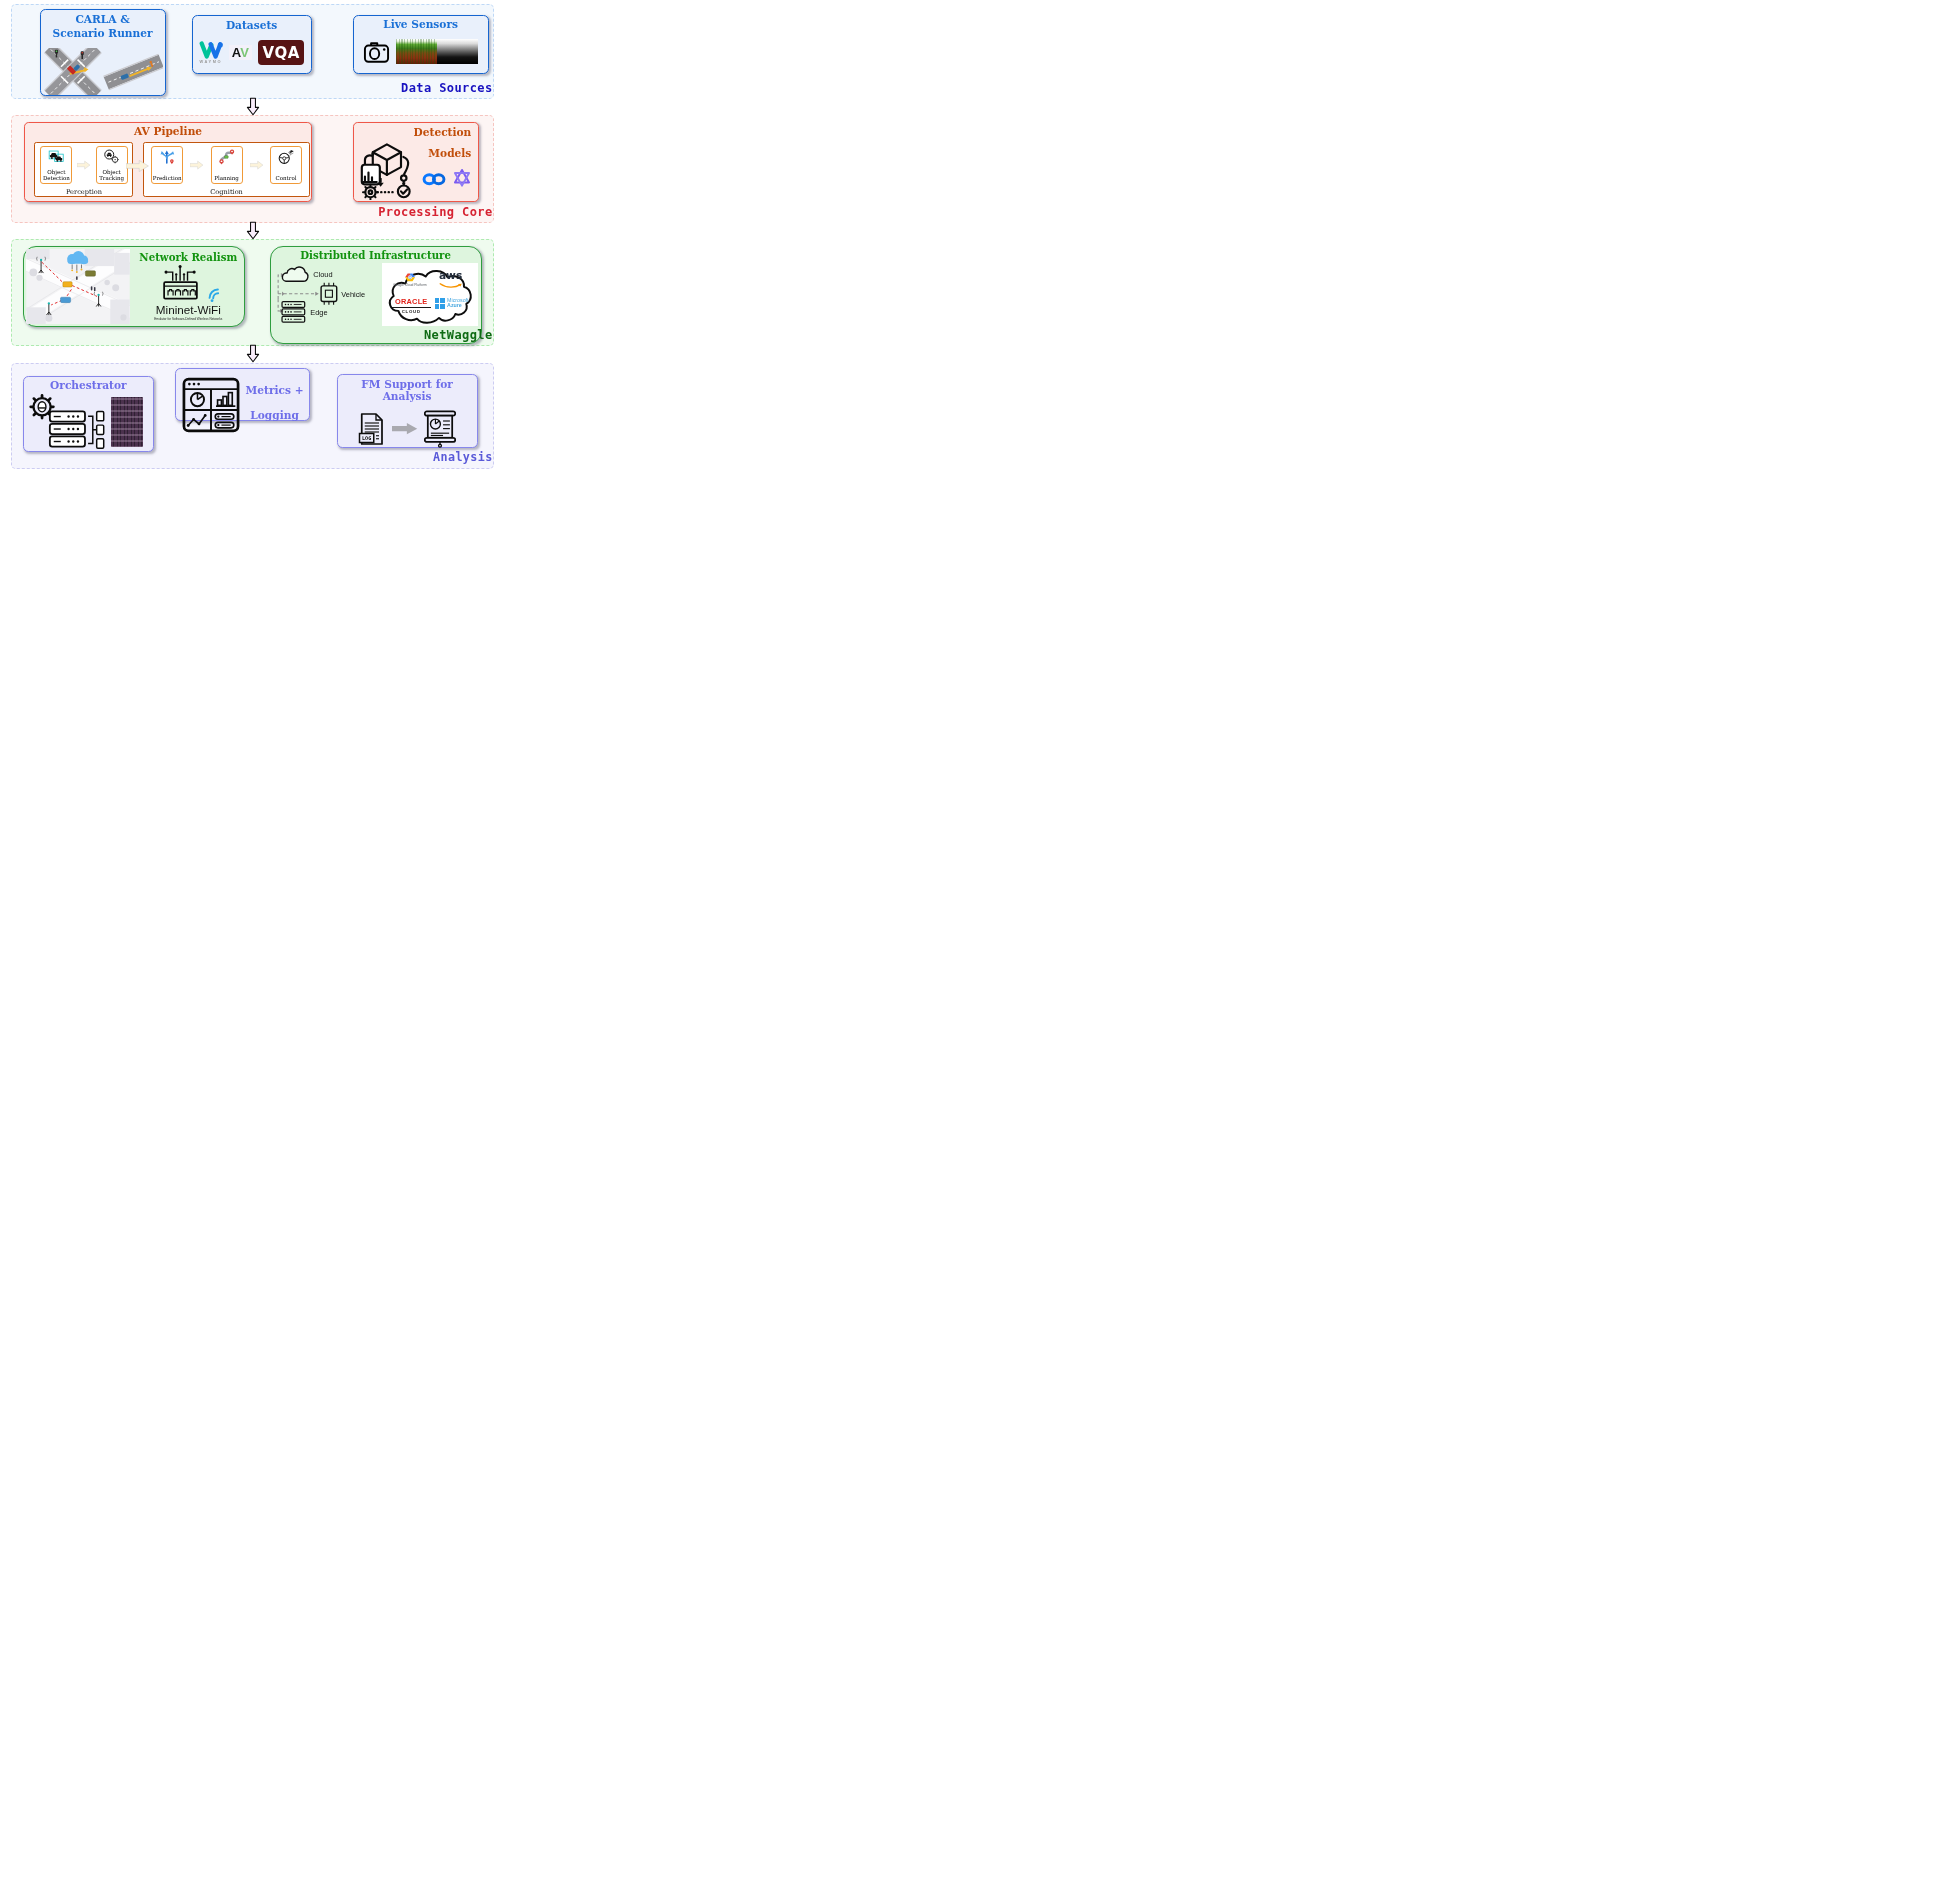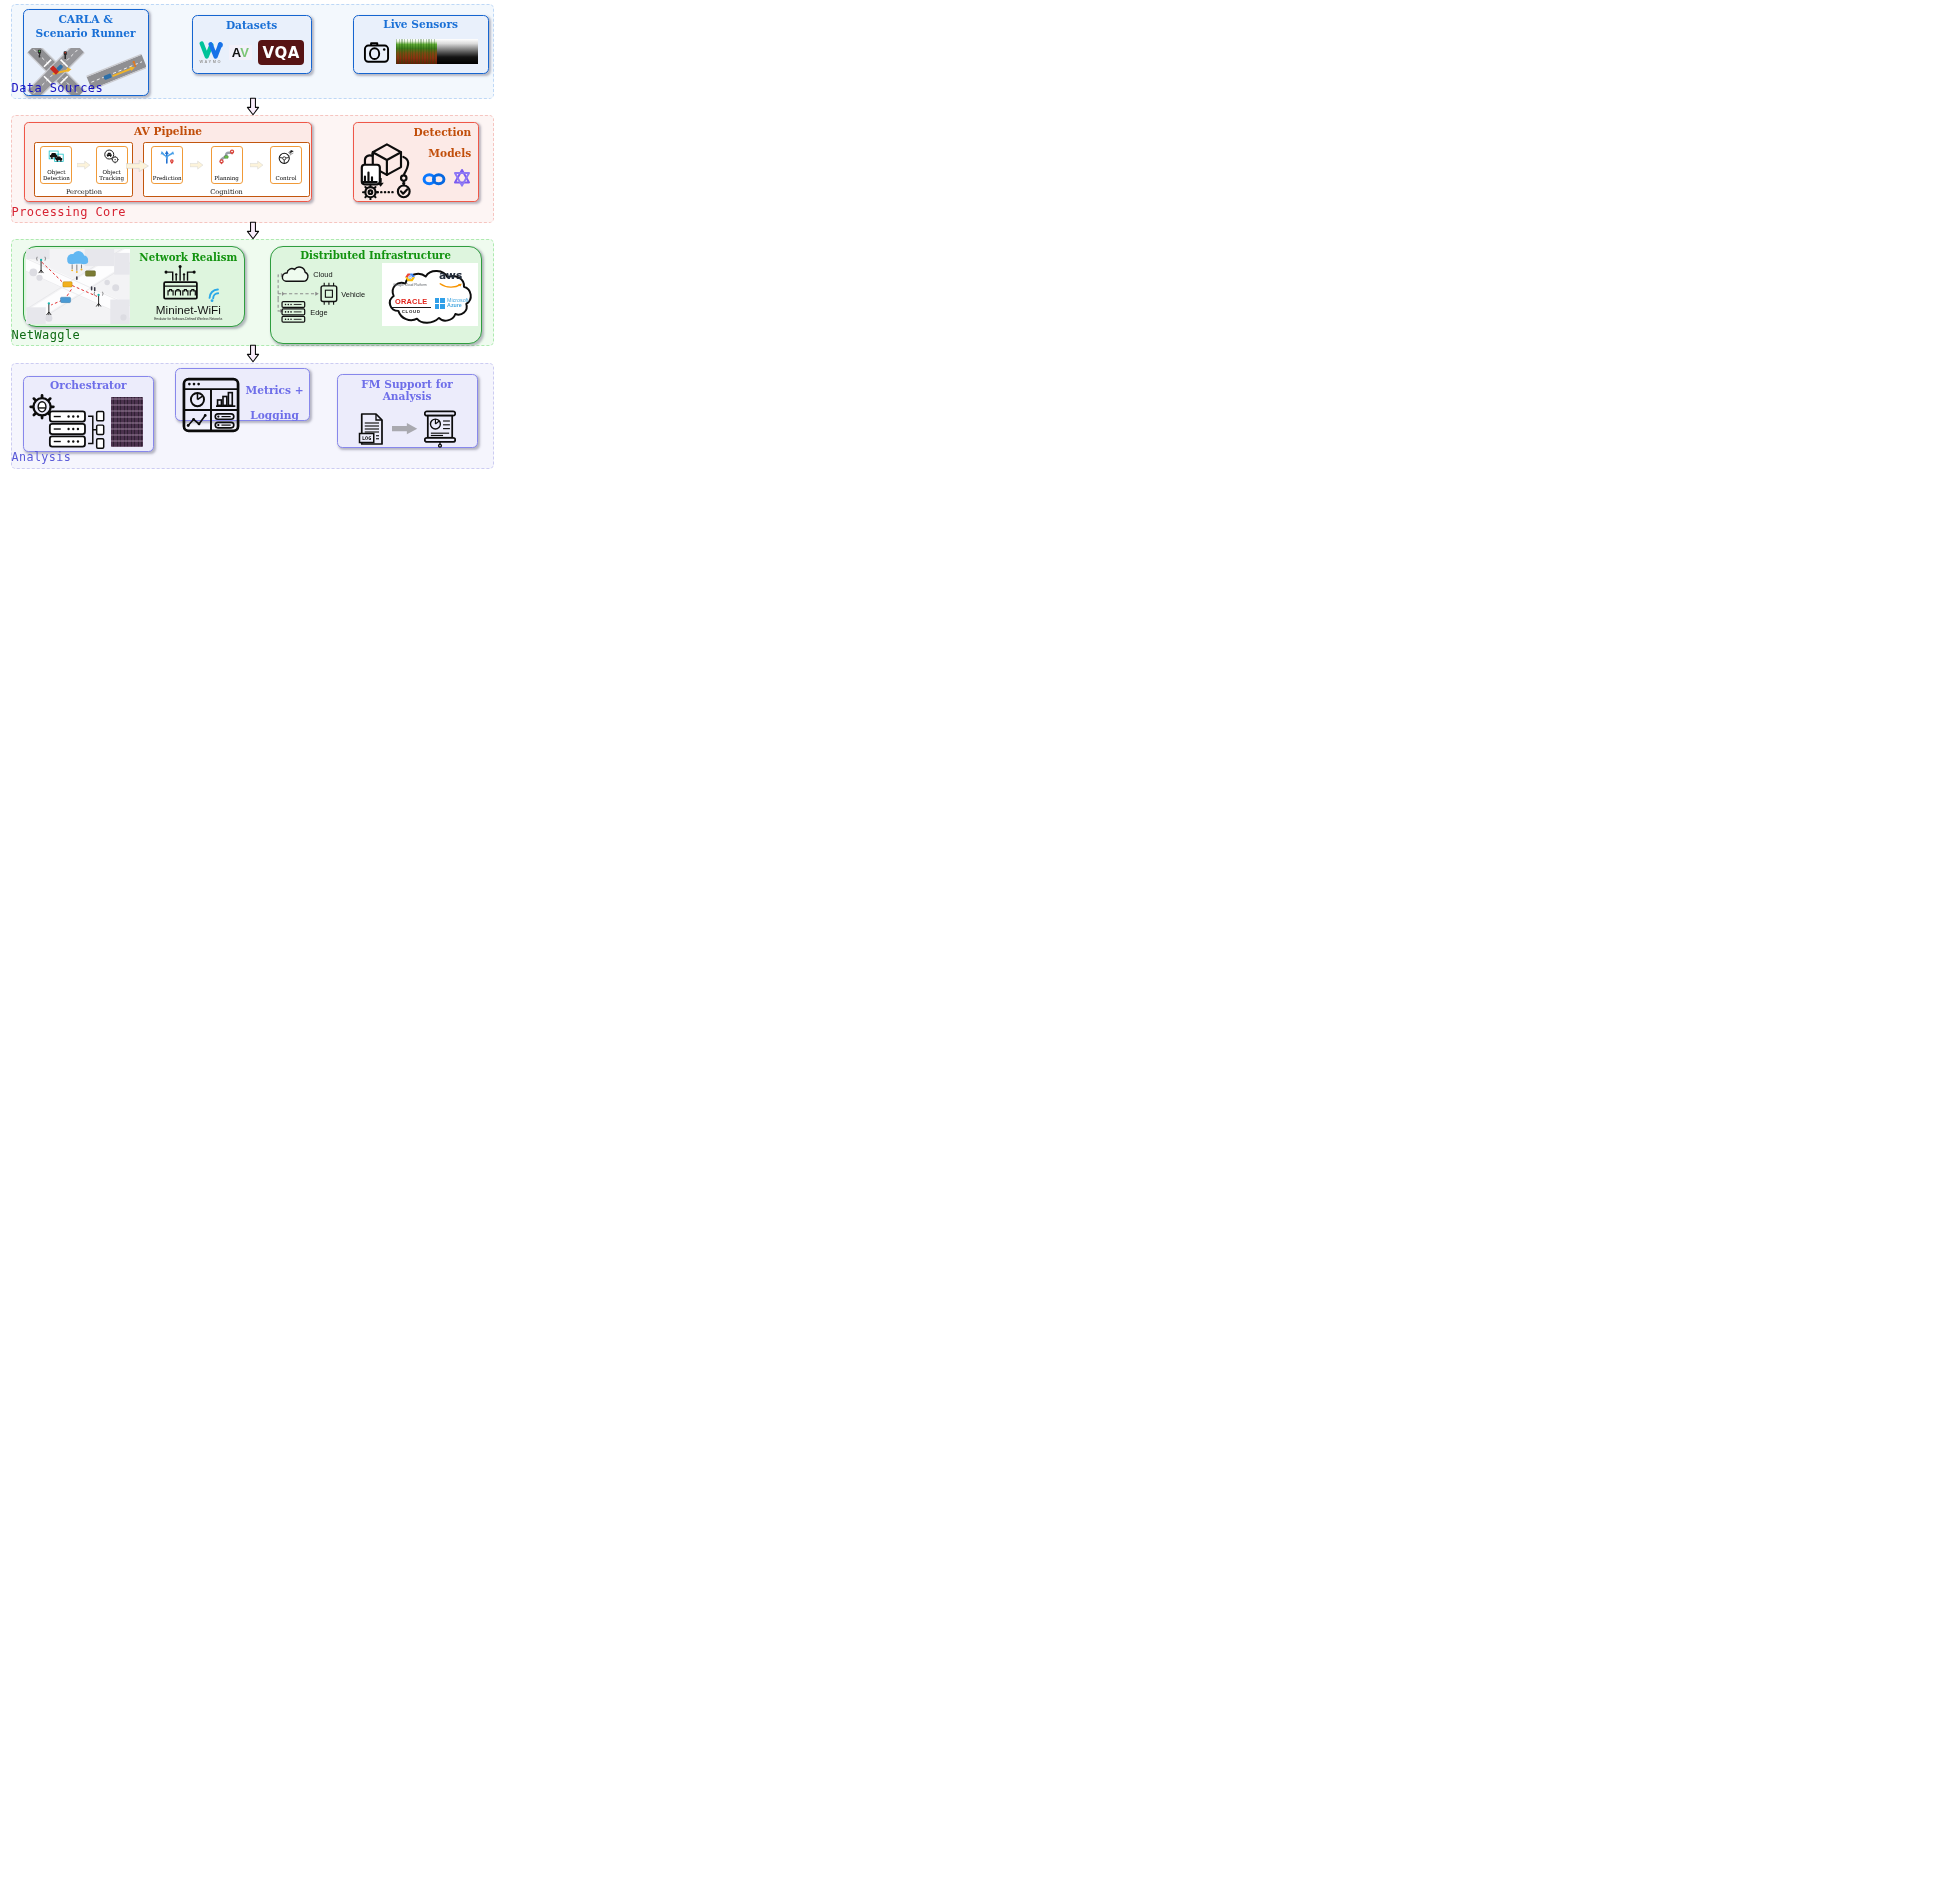--- a/index.html
+++ b/index.html
@@ -6,34 +6,34 @@
   body {
     width:497px; height:471px; position:relative; background:#ffffff;
     font-family:"Liberation Sans", sans-serif; overflow:hidden;
   }
   .section { position:absolute; left:10.6px; width:483px; border:1.2px dashed; border-radius:4.7px; box-sizing:border-box; }
   .sec-data { top:3.9px;  height:95px; background:#f3f8fd; border-color:#bed8f6; }
   .sec-proc { top:115px; height:108px; background:#fdf5f4; border-color:#f6c5c0; }
   .sec-net  { top:239px; height:107px; background:#effbef; border-color:#aeeab0; }
   .sec-ana  { top:363px; height:106px; background:#f5f5fd; border-color:#ccccf2; }
 
-  .section-label { position:absolute; left:0; width:100%; text-align:left;
-    font-family:"DejaVu Sans Mono","Liberation Mono",monospace; font-weight:normal; letter-spacing:0.4px; }
+  .section-label { position:absolute; left:0; width:100%; text-align:right;
+    font-family:"DejaVu Sans Mono","Liberation Mono",monospace; font-weight:bold; letter-spacing:0.4px; }
   .l-data { bottom:3.1px;  font-size:12px; color:#1812c0; }
   .l-proc { bottom:3.1px;  font-size:12px; color:#d62433; }
   .l-net  { bottom:3.1px;  font-size:12px; color:#0f6b14; }
   .l-ana  { bottom:3.9px; font-size:11.7px; color:#5a5ad8; }
 
   .card { position:absolute; box-sizing:border-box; box-shadow:1.2px 1.6px 2.3px rgba(60,60,90,0.35); }
   .card-title { font-family:"DejaVu Serif","Liberation Serif",serif; font-weight:bold; text-align:center; }
 
   
   .card.s1 { background:#e9f0fb; border:1.2px solid #1565d0; border-radius:5.5px; }
   .t1 { color:#1a70d6; font-size:10.6px; line-height:1.3; }
-  .card-carla    { left:11px;  top:4.3px; width:126px; height:87px; }
+  .card-carla    { left:28px;  top:4.3px; width:126px; height:87px; }
   .card-datasets { left:180px; top:10.2px; width:120px; height:59px; }
   .card-sensors  { left:341px; top:10.2px; width:136px; height:59px; }
   .carla-title { margin-top:3.1px; }
   .carla-art { position:absolute; left:3.1px; top:38px; }
   .logos-row { position:absolute; left:0; top:24px; width:100%; display:flex; align-items:center; justify-content:space-evenly; }
   .waymo { display:flex; flex-direction:column; align-items:center; }
   .waymo-text { font-size:3.9px; letter-spacing:1.6px; color:#9a9a9a; font-weight:bold; margin-top:0.8px; }
   .av-logo { background:#f3f1fa; padding:0.4px 2.7px; font-weight:bold; font-size:13px; }
   .av-a { color:#111; } .av-v { color:#7cc576; }
   .vqa-logo { background:#571414; color:#fff; border-radius:3.9px; font-weight:bold; font-size:15px;

